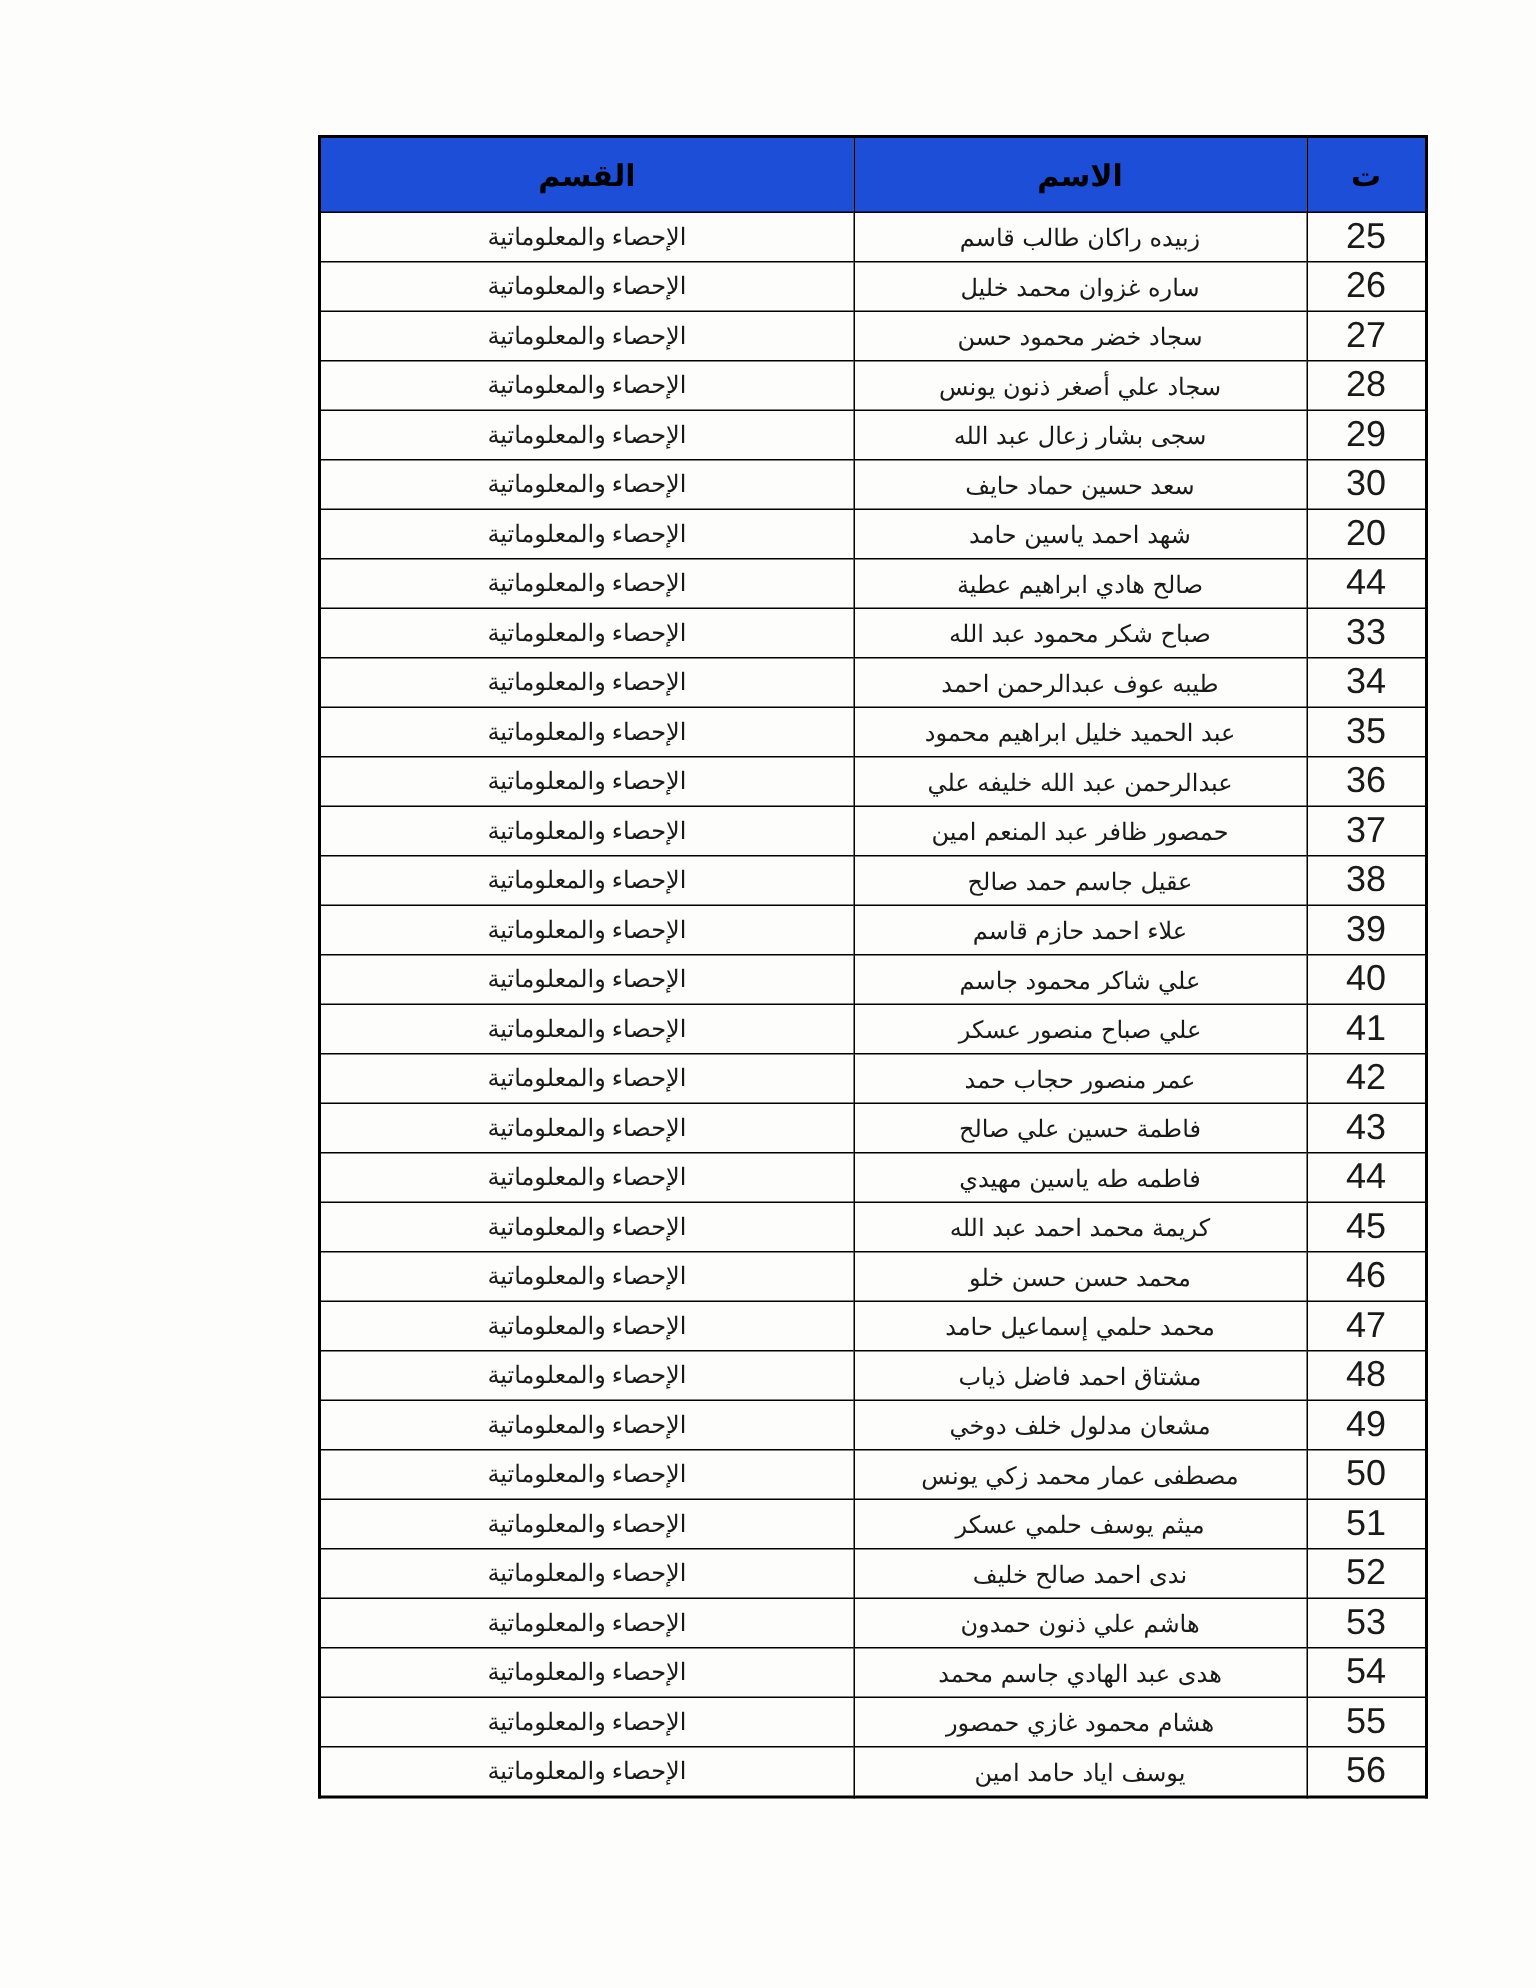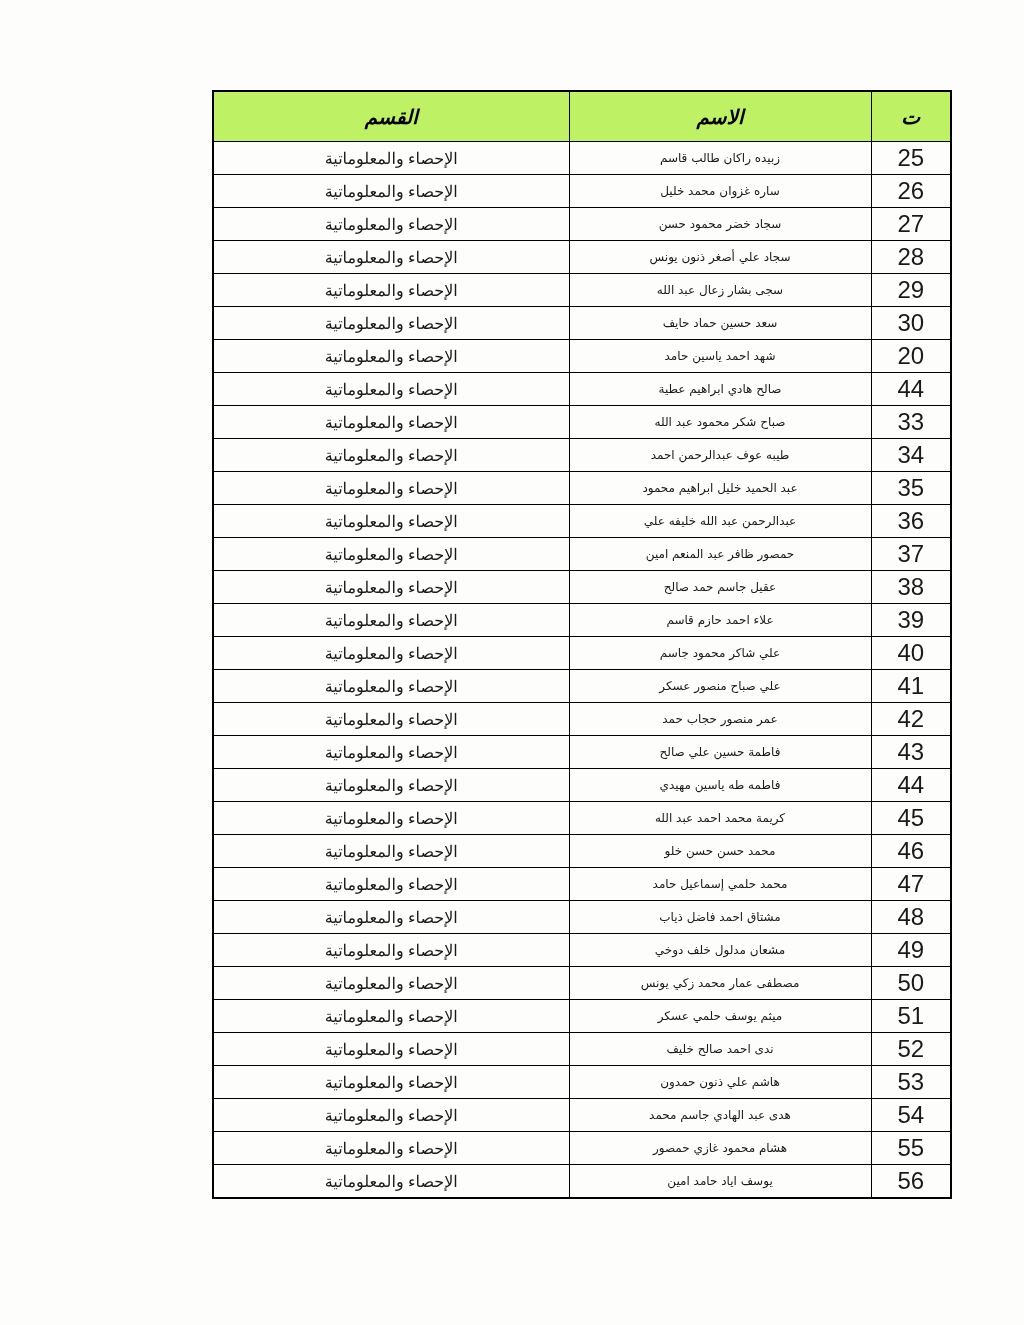--- a/index.html
+++ b/index.html
@@ -34,45 +34,44 @@
   }
   table.roster th, table.roster td {
     border: 1.5px solid #000000;
     text-align: center;
     vertical-align: middle;
     padding: 0 4px;
     overflow: hidden;
     white-space: nowrap;
   }
   table.roster thead th {
-    background: #bef264;
+    background: #1d4ed8;
     height: 49px;
     font-size: 20px;
     font-weight: bold;
     color: #000000;
-    font-style: italic;
   }
   table.roster tbody td {
     height: 32px;
     color: #1a1a1a;
   }
   col.c-num  { width: 80px; }
   col.c-name { width: 302px; }
   col.c-dept { width: 356px; }
   td.cell-num {
     font-family: "Liberation Sans", "DejaVu Sans", sans-serif;
     font-size: 24px;
     color: #111111;
   }
   td.cell-name {
     font-family: "DejaVu Serif", "DejaVu Sans", serif;
-    font-size: 12px;
+    font-size: 16px;
   }
   td.cell-dept {
-    font-family: Liberation Sans, sans-serif;
+    font-family: Liberation Serif, serif;
     font-size: 16px;
   }
 </style>
 </head>
 <body>
 
 <div class="page">
 
   <table class="roster">
     <colgroup>

